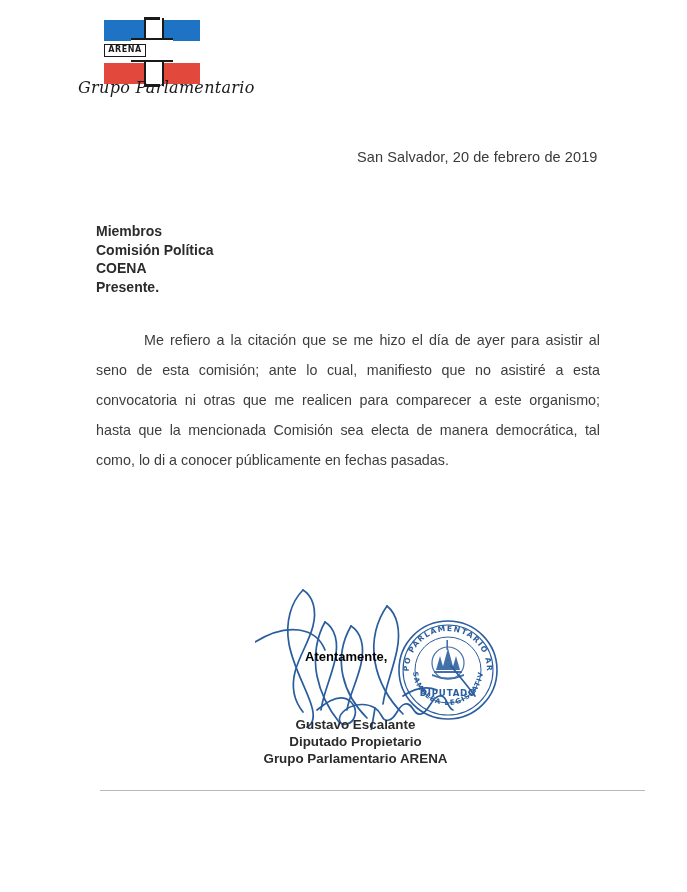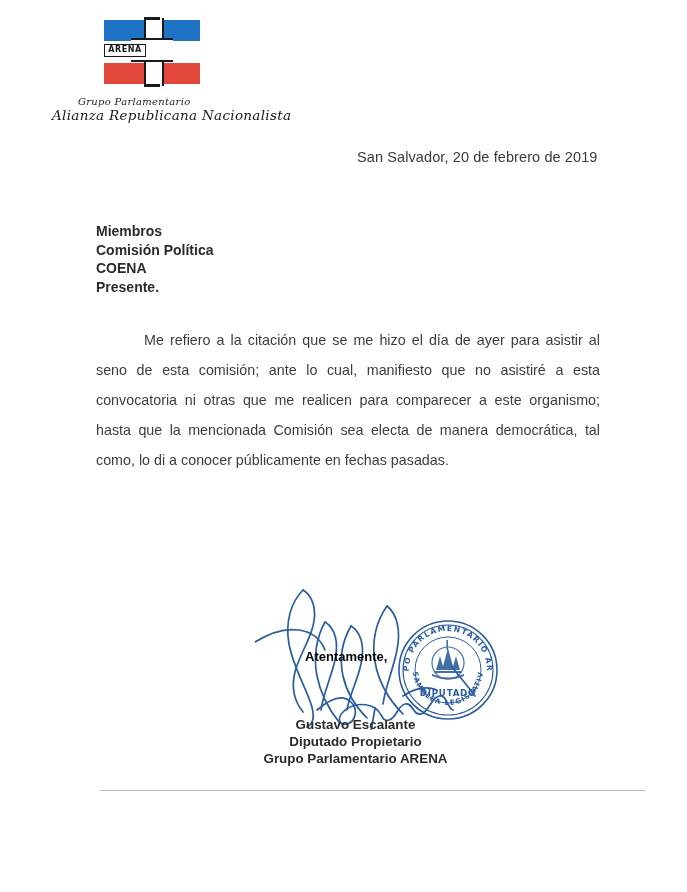--- a/index.html
+++ b/index.html
@@ -106,22 +106,22 @@
   }
   .script-line {
     position: absolute;
     font-family: "DejaVu Serif", serif;
     font-style: italic;
     color: #1a1a1a;
     white-space: nowrap;
   }
   #lh-line1 {
     left: 78px;
-    top: 88px;
-    font-size: 10px;
+    top: 70px;
+    font-size: 16px;
     letter-spacing: 0.3px;
     text-align: right;
   }
   #lh-line2 {
     left: 52px;
     top: 99px;
     font-size: 13.5px;
     letter-spacing: 0.3px;
   }
 
@@ -244,21 +244,20 @@
       <div class="flag-band-red"></div>
       <div class="cross">
         <div class="bar-v"></div>
         <div class="bar-h"></div>
         <div class="cross-cap-top"></div>
         <div class="cross-cap-bottom"></div>
       </div>
       <div class="cross-label">ARENA</div>
     </div>
     <div class="script-line" id="lh-line1">Grupo Parlamentario</div>
-    <div class="script-line" id="lh-line2">Alianza Republicana Nacionalista</div>
   </div>
 
   <div id="date-line">San Salvador, 20 de febrero de 2019</div>
 
   <div id="addressee">
     <div>Miembros</div>
     <div>Comisión Política</div>
     <div>COENA</div>
     <div>Presente.</div>
   </div>

